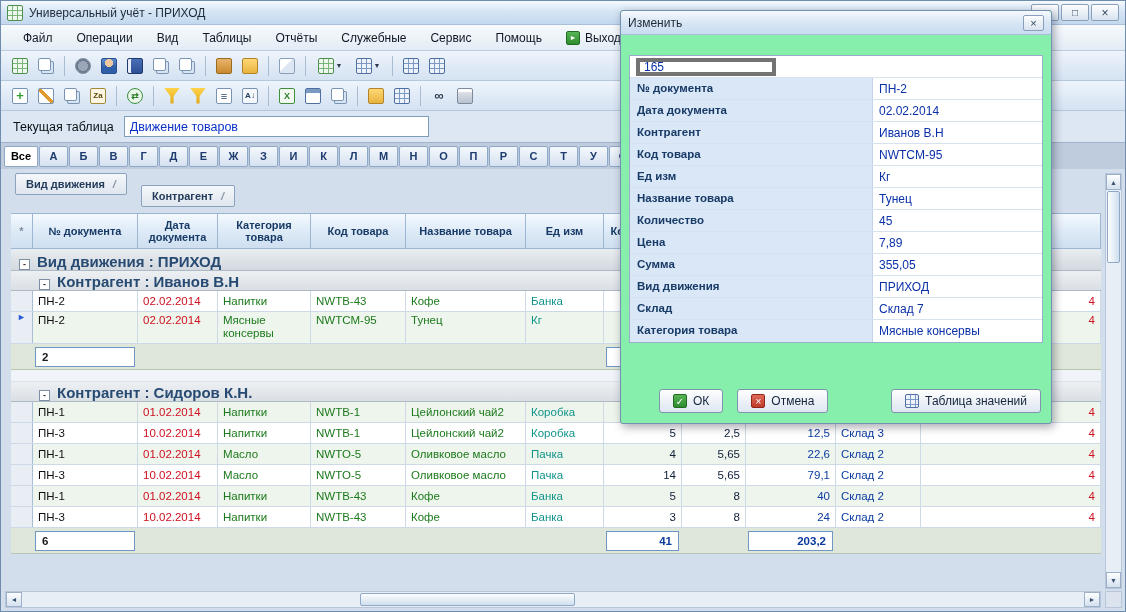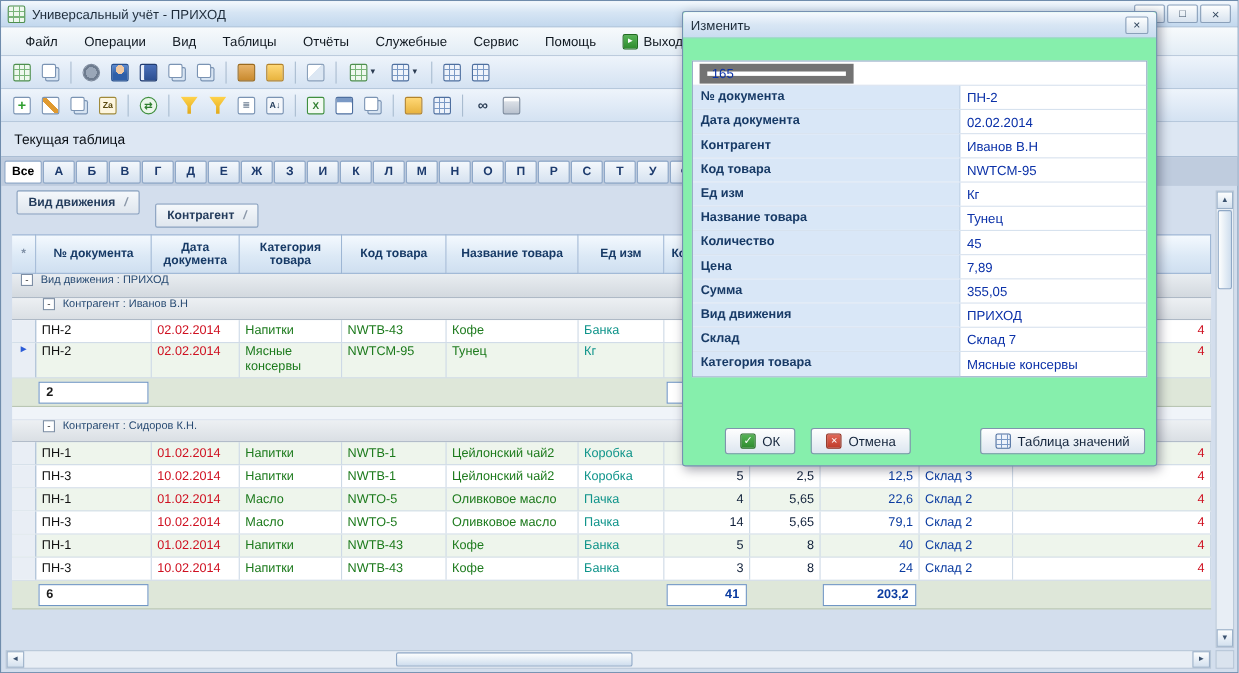--- a/index.html
+++ b/index.html
@@ -92,21 +92,21 @@
   .rowptr{color:#2a5bd7;font-size:9px}
   .t-doc{color:#101010}
   .t-date{color:#cf1020}
   .t-green{color:#1c7a1c}
   .t-teal{color:#0f948a}
   .t-num{color:#10203a;justify-content:flex-end}
   .t-sum{color:#0a3ba0;justify-content:flex-end}
   .t-store{color:#0a3ba0}
   .t-clip{color:#cf1020;justify-content:flex-end}
 
-  .gband{display:flex;align-items:flex-start;background:linear-gradient(#e9edf1,#d3d9df);border-bottom:1px solid #aeb9c6;font-weight:normal;color:#274a72;font-size:10px}
+  .gband{display:flex;align-items:flex-end;background:linear-gradient(#e9edf1,#d3d9df);border-bottom:1px solid #aeb9c6;font-weight:bold;color:#274a72;font-size:15px}
   .gband.lvl1{height:22px;padding-left:8px}
   .gband.lvl2{height:20px;padding-left:28px;background:linear-gradient(#edf0f3,#dadfe4)}
   .gexp{width:11px;height:11px;border:1px solid #7e8fa5;background:#fff;display:flex;align-items:center;justify-content:center;font-size:9px;line-height:1;color:#333;margin-right:7px;flex:0 0 auto}
   .gexp::after{content:"-"}
 
   .gfoot{display:flex;align-items:center;height:26px;background:#dee7d9;border-bottom:1px solid #b9c6b4}
   .fcell{padding:2px;border-right:1px solid transparent;display:flex;align-items:center}
   .fbox{height:20px;border:1px solid #7096c4;background:#fff;display:flex;align-items:center;padding:0 6px;font-weight:bold;font-size:11.5px;width:100%}
   .fbox.count{color:#1a1a1a;justify-content:flex-start}
   .fbox.num{color:#0a3ba0;justify-content:flex-end}
@@ -139,21 +139,21 @@
   .dialog{position:absolute;left:620px;top:10px;width:432px;height:414px;background:#86efac;border:1px solid #7591b2;border-radius:3px;box-shadow:2px 3px 10px rgba(0,0,30,.35);z-index:50}
   .dlg-title{height:24px;display:flex;align-items:center;padding:0 7px;background:linear-gradient(#f6fafe,#d8e6f4 50%,#c9dcf0);border-bottom:1px solid #aabfd6;border-radius:3px 3px 0 0}
   .dlg-title-text{color:#1c2a38}
   .dlg-close{margin-left:auto;width:21px;height:16px;border:1px solid #8aa0ba;border-radius:2px;background:linear-gradient(#fdfefe,#d8e3ef);display:flex;align-items:center;justify-content:center;font-size:11px;color:#33475e}
   .dlg-close::after{content:"×"}
   .dlg-fields{position:absolute;left:8px;top:44px;right:8px;border:1px solid #98aec8;background:#fff}
   .dlg-row{display:flex;height:22px;border-bottom:1px solid #d7e2ee}
   .dlg-row:last-child{border-bottom:none}
   .dlg-label{width:243px;flex:0 0 auto;background:#d9e7f7;border-right:1px solid #c3d4e8;padding:4px 7px;font-weight:bold;color:#173a66;font-size:11.5px;overflow:hidden;white-space:nowrap}
   .dlg-value{flex:1;padding:4px 6px;color:#0b31a8;font-size:12px;display:flex;align-items:center;overflow:hidden;white-space:nowrap}
-  .vfocus{display:flex;align-items:center;border:7px solid #737373;height:18px;margin:-2px 0;padding:0 4px;min-width:140px}
+  .vfocus{display:flex;align-items:center;border:4px solid #737373;height:18px;margin:-2px 0;padding:0 4px;min-width:140px}
   .dlg-buttons{position:absolute;left:8px;right:10px;bottom:10px;display:flex;align-items:center}
   .dlg-btn{height:24px;border:1px solid #7f94ad;border-radius:3px;background:linear-gradient(#fefefe,#dde6f0);display:flex;align-items:center;gap:6px;padding:0 13px;font-size:12px;color:#14253c}
   .btn-ok{margin-left:30px}
   .btn-cancel{margin-left:14px}
   .btn-values{margin-left:auto}
   .mini-ok{width:14px;height:14px;background:linear-gradient(#56b456,#2e8b2e);border:1px solid #1f6b1f;border-radius:2px;color:#fff;font-size:10px;display:flex;align-items:center;justify-content:center}
   .mini-ok::after{content:"✓"}
   .mini-cancel{width:14px;height:14px;background:linear-gradient(#e06a5a,#c03a28);border:1px solid #8f2818;border-radius:2px;color:#fff;font-size:10px;display:flex;align-items:center;justify-content:center}
   .mini-cancel::after{content:"×"}
   .mini-grid{width:14px;height:14px}
@@ -291,20 +291,21 @@
     <span class="tbtn">
         <span class="ic ic-binoc"></span>
       </span>
     <span class="tbtn">
         <span class="ic ic-print"></span>
       </span>
   </div>
 
   <div class="current-row">
     <span class="current-label">Текущая таблица</span>
+    <input class="current-input" value="Движение товаров" style="">
   </div>
 
   <div class="alphabet">
     <span class="alpha alpha-all">Все</span>
     <span class="alpha">А</span>
     <span class="alpha">Б</span>
     <span class="alpha">В</span>
     <span class="alpha">Г</span>
     <span class="alpha">Д</span>
     <span class="alpha">Е</span>

